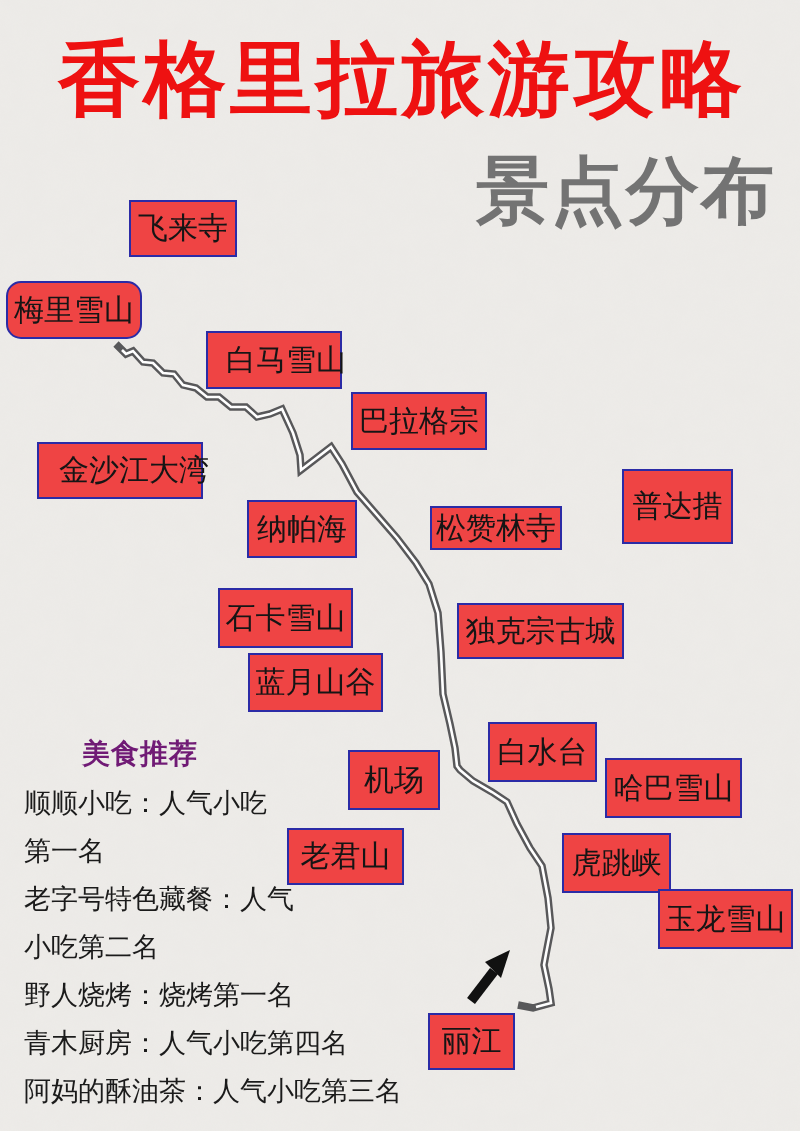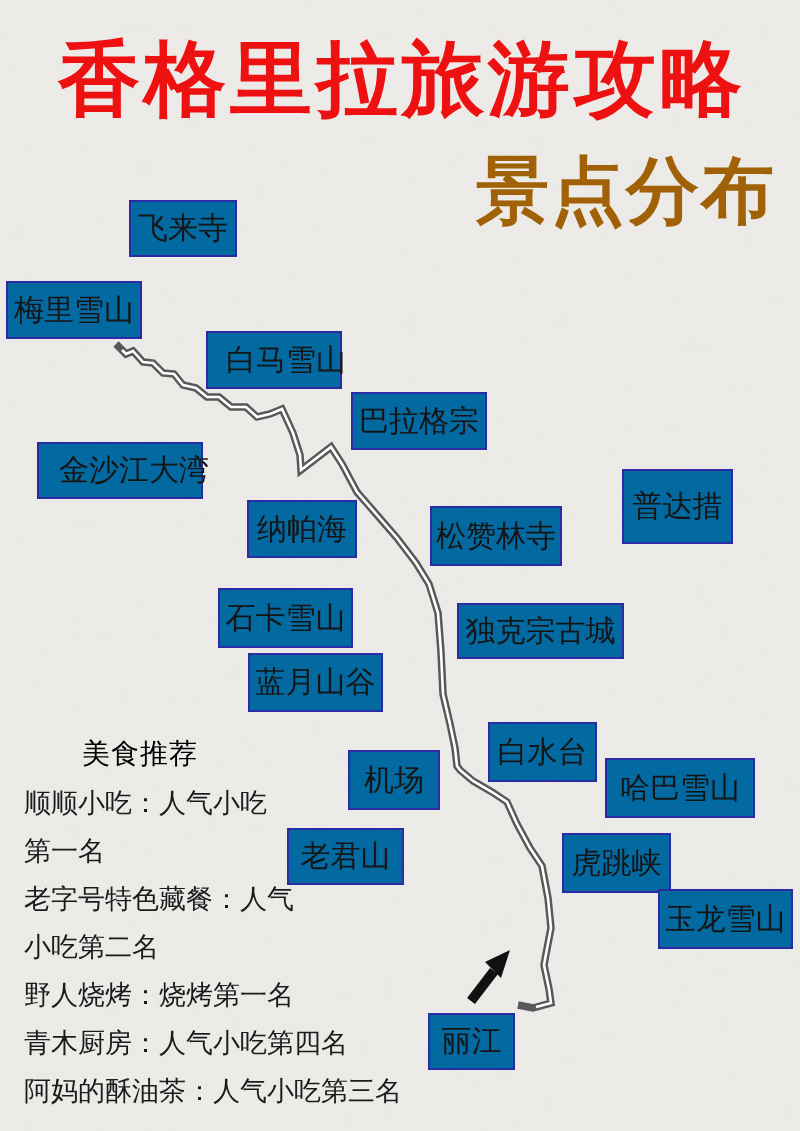--- a/index.html
+++ b/index.html
@@ -12,37 +12,37 @@
   }
   #texture{position:absolute;left:0;top:0;width:800px;height:1131px;pointer-events:none;}
   #map-svg{position:absolute;left:0;top:0;width:800px;height:1131px;}
   .page-title{
     position:absolute;left:58px;top:34px;width:700px;
     font-size:82px;font-weight:bold;color:#ee1111;
     letter-spacing:4px;line-height:1.12;white-space:nowrap;
   }
   .page-subtitle{
     position:absolute;left:476px;top:150px;width:320px;
-    font-size:73px;font-weight:bold;color:#a16207;
+    font-size:73px;font-weight:bold;color:#737373;
     letter-spacing:2px;line-height:1.15;white-space:nowrap;
   }
   .loc-box{
     position:absolute;
-    background:#0369a1;
+    background:#ef4444;
     border:2px solid #2b2ba6;
     box-sizing:border-box;
     display:flex;align-items:center;justify-content:center;
     color:#151515;
     font-size:30px;
     white-space:nowrap;
     z-index:3;
   }
   .food-heading{
     position:absolute;left:82px;top:735px;
-    font-size:28px;font-weight:normal;color:#000000;
+    font-size:28px;font-weight:bold;color:#701a75;
     letter-spacing:1px;z-index:3;
   }
   .food-lines{
     position:absolute;left:24px;top:779px;width:400px;z-index:3;
   }
   .food-line{
     height:48px;line-height:48px;
     font-size:27px;color:#1b1b1b;white-space:nowrap;
   }
 </style>
@@ -72,57 +72,57 @@
     <g>
       <polyline fill="none" stroke="#111111" stroke-width="10" stroke-linecap="butt" points="471,1001 494,971"></polyline>
       <polygon fill="#111111" points="510,950 485,962 501,978"></polygon>
     </g>
   </svg>
 
   <div id="locations-layer">
       <div class="loc-box" style="left: 129px; top: 200px; width: 108px; height: 57px;">
         <span>飞来寺</span>
       </div>
-      <div class="loc-box" style="left: 6px; top: 281px; width: 136px; height: 58px;">
+      <div class="loc-box" style="left: 6px; top: 281px; width: 136px; height: 58px; border-radius: 15px;">
         <span>梅里雪山</span>
       </div>
       <div class="loc-box" style="left: 206px; top: 331px; width: 136px; height: 58px; padding-left: 24px;">
         <span>白马雪山</span>
       </div>
       <div class="loc-box" style="left: 351px; top: 392px; width: 136px; height: 58px;">
         <span>巴拉格宗</span>
       </div>
       <div class="loc-box" style="left: 37px; top: 442px; width: 166px; height: 57px; padding-left: 28px;">
         <span>金沙江大湾</span>
       </div>
       <div class="loc-box" style="left: 601px; top: 469px; width: 111px; height: 75px; margin-left: 21px;">
         <span>普达措</span>
       </div>
       <div class="loc-box" style="left: 247px; top: 500px; width: 110px; height: 58px;">
         <span>纳帕海</span>
       </div>
-      <div class="loc-box" style="left: 430px; top: 506px; width: 132px; height: 60px; text-align: center;">
+      <div class="loc-box" style="left: 430px; top: 506px; width: 132px; height: 44px; text-align: center;">
         <span>松赞林寺</span>
       </div>
       <div class="loc-box" style="left: 218px; top: 588px; width: 135px; height: 60px;">
         <span>石卡雪山</span>
       </div>
       <div class="loc-box" style="left: 457px; top: 603px; width: 167px; height: 56px;">
         <span>独克宗古城</span>
       </div>
       <div class="loc-box" style="left: 248px; top: 653px; width: 135px; height: 59px; text-align: right;">
         <span>蓝月山谷</span>
       </div>
       <div class="loc-box" style="left: 488px; top: 722px; width: 109px; height: 60px;">
         <span>白水台</span>
       </div>
       <div class="loc-box" style="left: 348px; top: 750px; width: 92px; height: 60px;">
         <span>机场</span>
       </div>
-      <div class="loc-box" style="left: 605px; top: 758px; width: 150px; height: 60px;">
+      <div class="loc-box" style="left: 605px; top: 758px; width: 137px; height: 60px;">
         <span>哈巴雪山</span>
       </div>
       <div class="loc-box" style="left: 287px; top: 828px; width: 117px; height: 57px;">
         <span>老君山</span>
       </div>
       <div class="loc-box" style="left: 562px; top: 833px; width: 109px; height: 60px; justify-content: center;">
         <span>虎跳峡</span>
       </div>
       <div class="loc-box" style="left: 658px; top: 889px; width: 135px; height: 60px;">
         <span>玉龙雪山</span>

